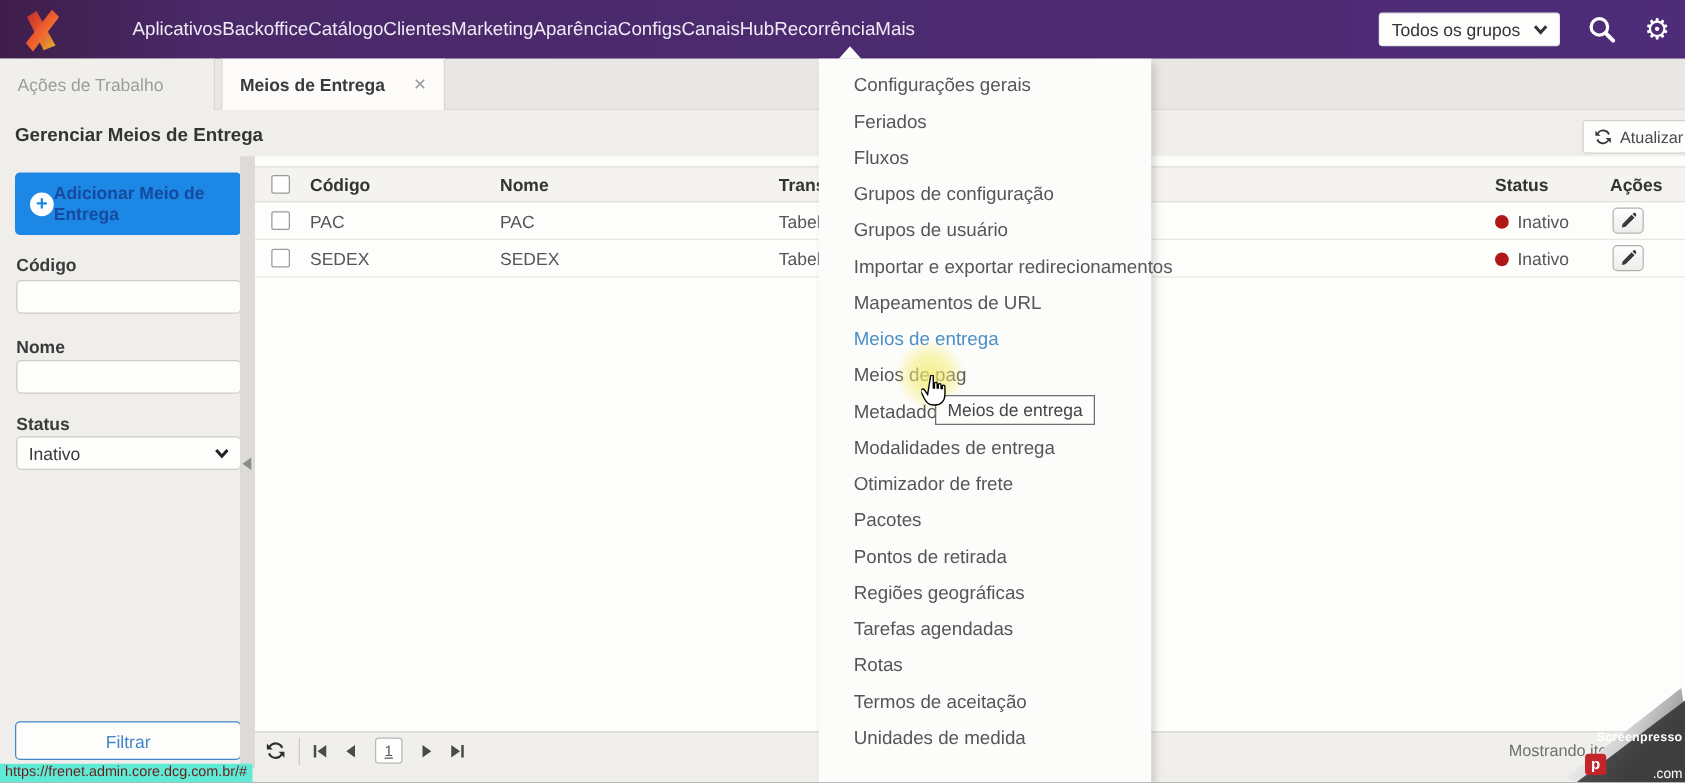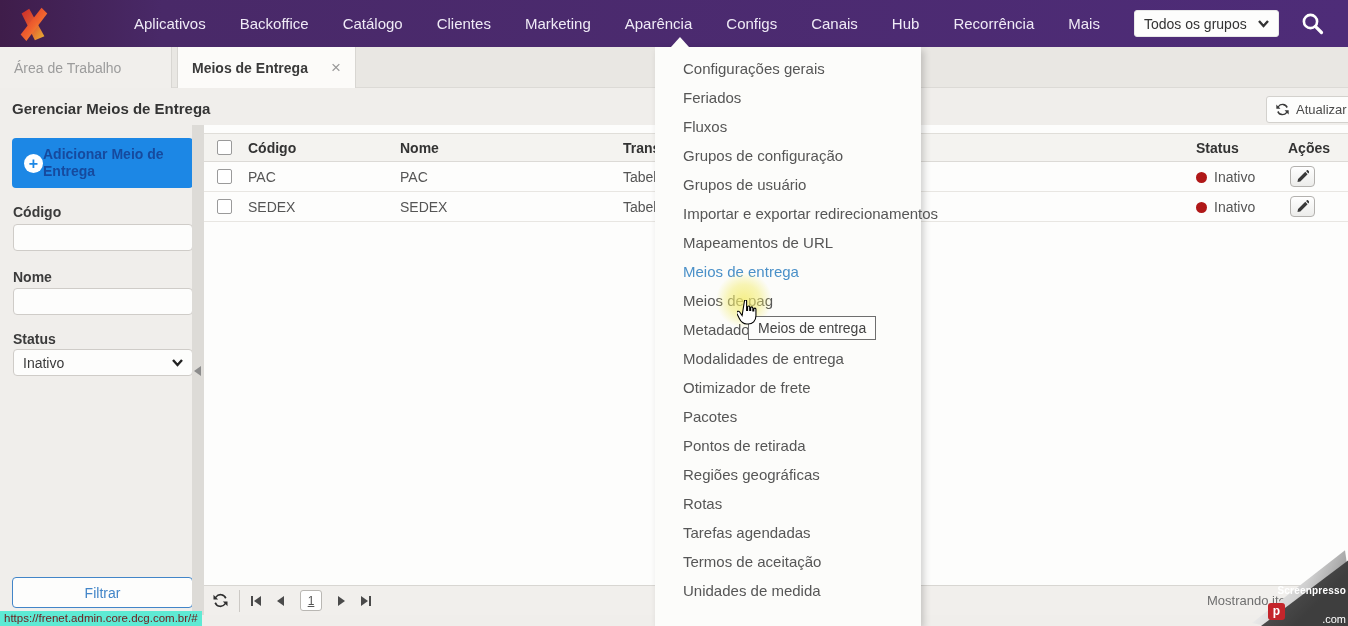--- a/index.html
+++ b/index.html
@@ -116,21 +116,21 @@
       <defs>
           <linearGradient id="lg1" x1="0" y1="0" x2="1" y2="1">
         <stop offset="0" stop-color="#d92b26"></stop>
             <stop offset="0.55" stop-color="#f0652f"></stop>
             <stop offset="1" stop-color="#f6c12e"></stop>
       </linearGradient>
         </defs>
       <path d="M29 3 L35 9 L13 38 L7 31 Z" fill="url(#lg1)"></path>
       <path d="M8 9 L16 4 L32 33 L22 37 Z" fill="url(#lg1)" opacity="0.92"></path>
     </svg>
-    <div style="display:flex;gap:34px;align-items:center;margin-left:28px;">
+    <div style="display:flex;align-items:center;">
         <div class="nav-item">Aplicativos</div>
         <div class="nav-item">Backoffice</div>
         <div class="nav-item">Catálogo</div>
         <div class="nav-item">Clientes</div>
         <div class="nav-item">Marketing</div>
         <div class="nav-item">Aparência</div>
         <div class="nav-item active">Configs</div>
         <div class="nav-item">Canais</div>
         <div class="nav-item">Hub</div>
         <div class="nav-item">Recorrência</div>
@@ -147,21 +147,21 @@
         <circle cx="9.5" cy="9.5" r="6.6" fill="none" stroke="#fff" stroke-width="2.6"></circle>
         <line x1="14.6" y1="14.6" x2="20.5" y2="20.5" stroke="#fff" stroke-width="3.2" stroke-linecap="round"></line>
       </svg>
       <div style="color:#fff;font-size:23px;line-height:23px;cursor:pointer;">⚙</div>
     </div>
   </div>
   <div class="menu-caret"></div>
 
   <div class="tabbar">
       <div class="tab tab-workspace">
-        <span>Área de Trabalho</span>
+        <span>Ações de Trabalho</span>
       </div>
       <div class="tab tab-active">
         <span>Meios de Entrega</span>
         <span class="tab-close">×</span>
       </div>
     </div>
 
   <div class="page-title">Gerenciar Meios de Entrega</div>
   <div class="refresh-btn">
     <svg width="15" height="15" viewBox="0 0 16 16">
@@ -276,22 +276,22 @@
       <div class="menu-item">Importar e exportar redirecionamentos</div>
       <div class="menu-item">Mapeamentos de URL</div>
       <div class="menu-item hovered">Meios de entrega</div>
       <div class="menu-item">Meios de pag</div>
       <div class="menu-item">Metadados</div>
       <div class="menu-item">Modalidades de entrega</div>
       <div class="menu-item">Otimizador de frete</div>
       <div class="menu-item">Pacotes</div>
       <div class="menu-item">Pontos de retirada</div>
       <div class="menu-item">Regiões geográficas</div>
+      <div class="menu-item">Tarefas agendadas</div>
       <div class="menu-item">Rotas</div>
-      <div class="menu-item">Tarefas agendadas</div>
       <div class="menu-item">Termos de aceitação</div>
       <div class="menu-item">Unidades de medida</div>
     </div>
   <div class="halo"></div>
   <div class="tooltip">Meios de entrega</div>
   <svg class="cursor" width="21" height="27" viewBox="0 0 300 400">
     <path d="M105 16 C105 7 112 0 121 0 s16 7 16 16 v140 h14 v-52 c0-9 7-16 16-16 s16 7 16 16 v52 h14 v-38 c0-9 7-16 16-16 s16 7 16 16 v44 h14 v-26 c0-9 7-16 16-16 s16 7 16 16 v96 c0 78-50 124-116 124 h-20 c-56 0-84-27-110-81 l-37-75 c-6-13 0-27 13-32 11-4 22 0 29 10 l36 52 z" fill="#ffffff" stroke="#000" stroke-width="16"></path>
   </svg>
 
   <div class="statusbar">https://frenet.admin.core.dcg.com.br/#</div>

